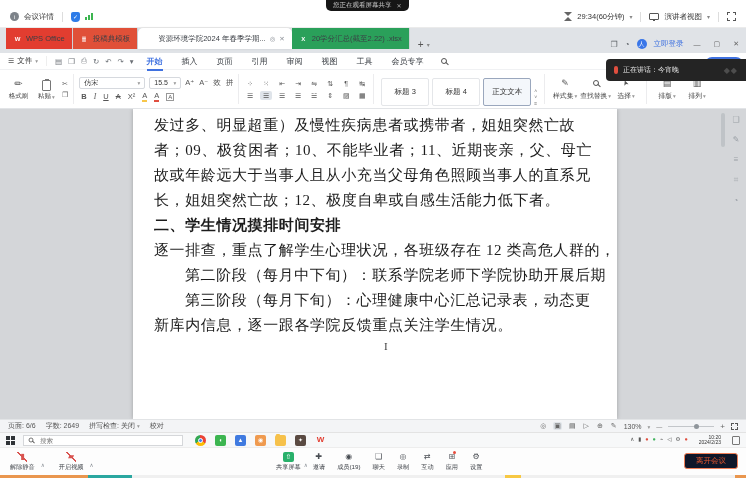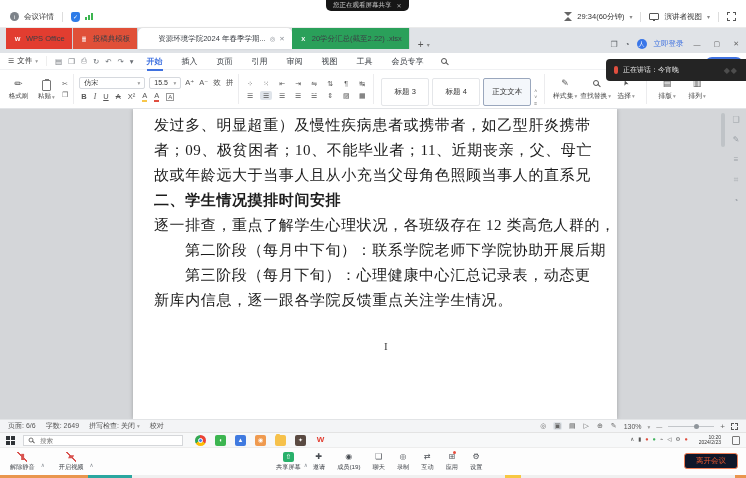--- a/index.html
+++ b/index.html
@@ -434,23 +434,24 @@
             <span>排列</span>
             <i class="cd"></i>
           </span>
       </div>
     </div>
 
     <div class="docarea">
       <div class="page">
         <div>
 
-        <div class="doc-line">发过多、明显超重）及慢性疾病患者或携带者，如乙型肝炎携带</div>
+        <div class="doc-line">发过多、明显超重）及慢性疾病患者或携带者，姐姐突然亡故</div>
             <div class="doc-line">者；09、极贫困者；10、不能毕业者；11、近期丧亲，父、母亡</div>
             <div class="doc-line">故或年龄远大于当事人且从小充当父母角色照顾当事人的直系兄</div>
+            <div class="doc-line">长，姐姐突然亡故；12、极度自卑或自感生活能力低下者。</div>
             <div class="doc-line bold">二、学生情况摸排时间安排</div>
             <div class="doc-line">逐一排查，重点了解学生心理状况，各班级存在 12 类高危人群的，</div>
             <div class="doc-line indent">第二阶段（每月中下旬）：联系学院老师下学院协助开展后期</div>
             <div class="doc-line indent">第三阶段（每月下旬）：心理健康中心汇总记录表，动态更</div>
             <div class="doc-line">新库内信息，逐一跟各学院反馈重点关注学生情况。</div>
           </div>
         <span class="ibeam">I</span>
       </div>
       <div class="rail">
 

